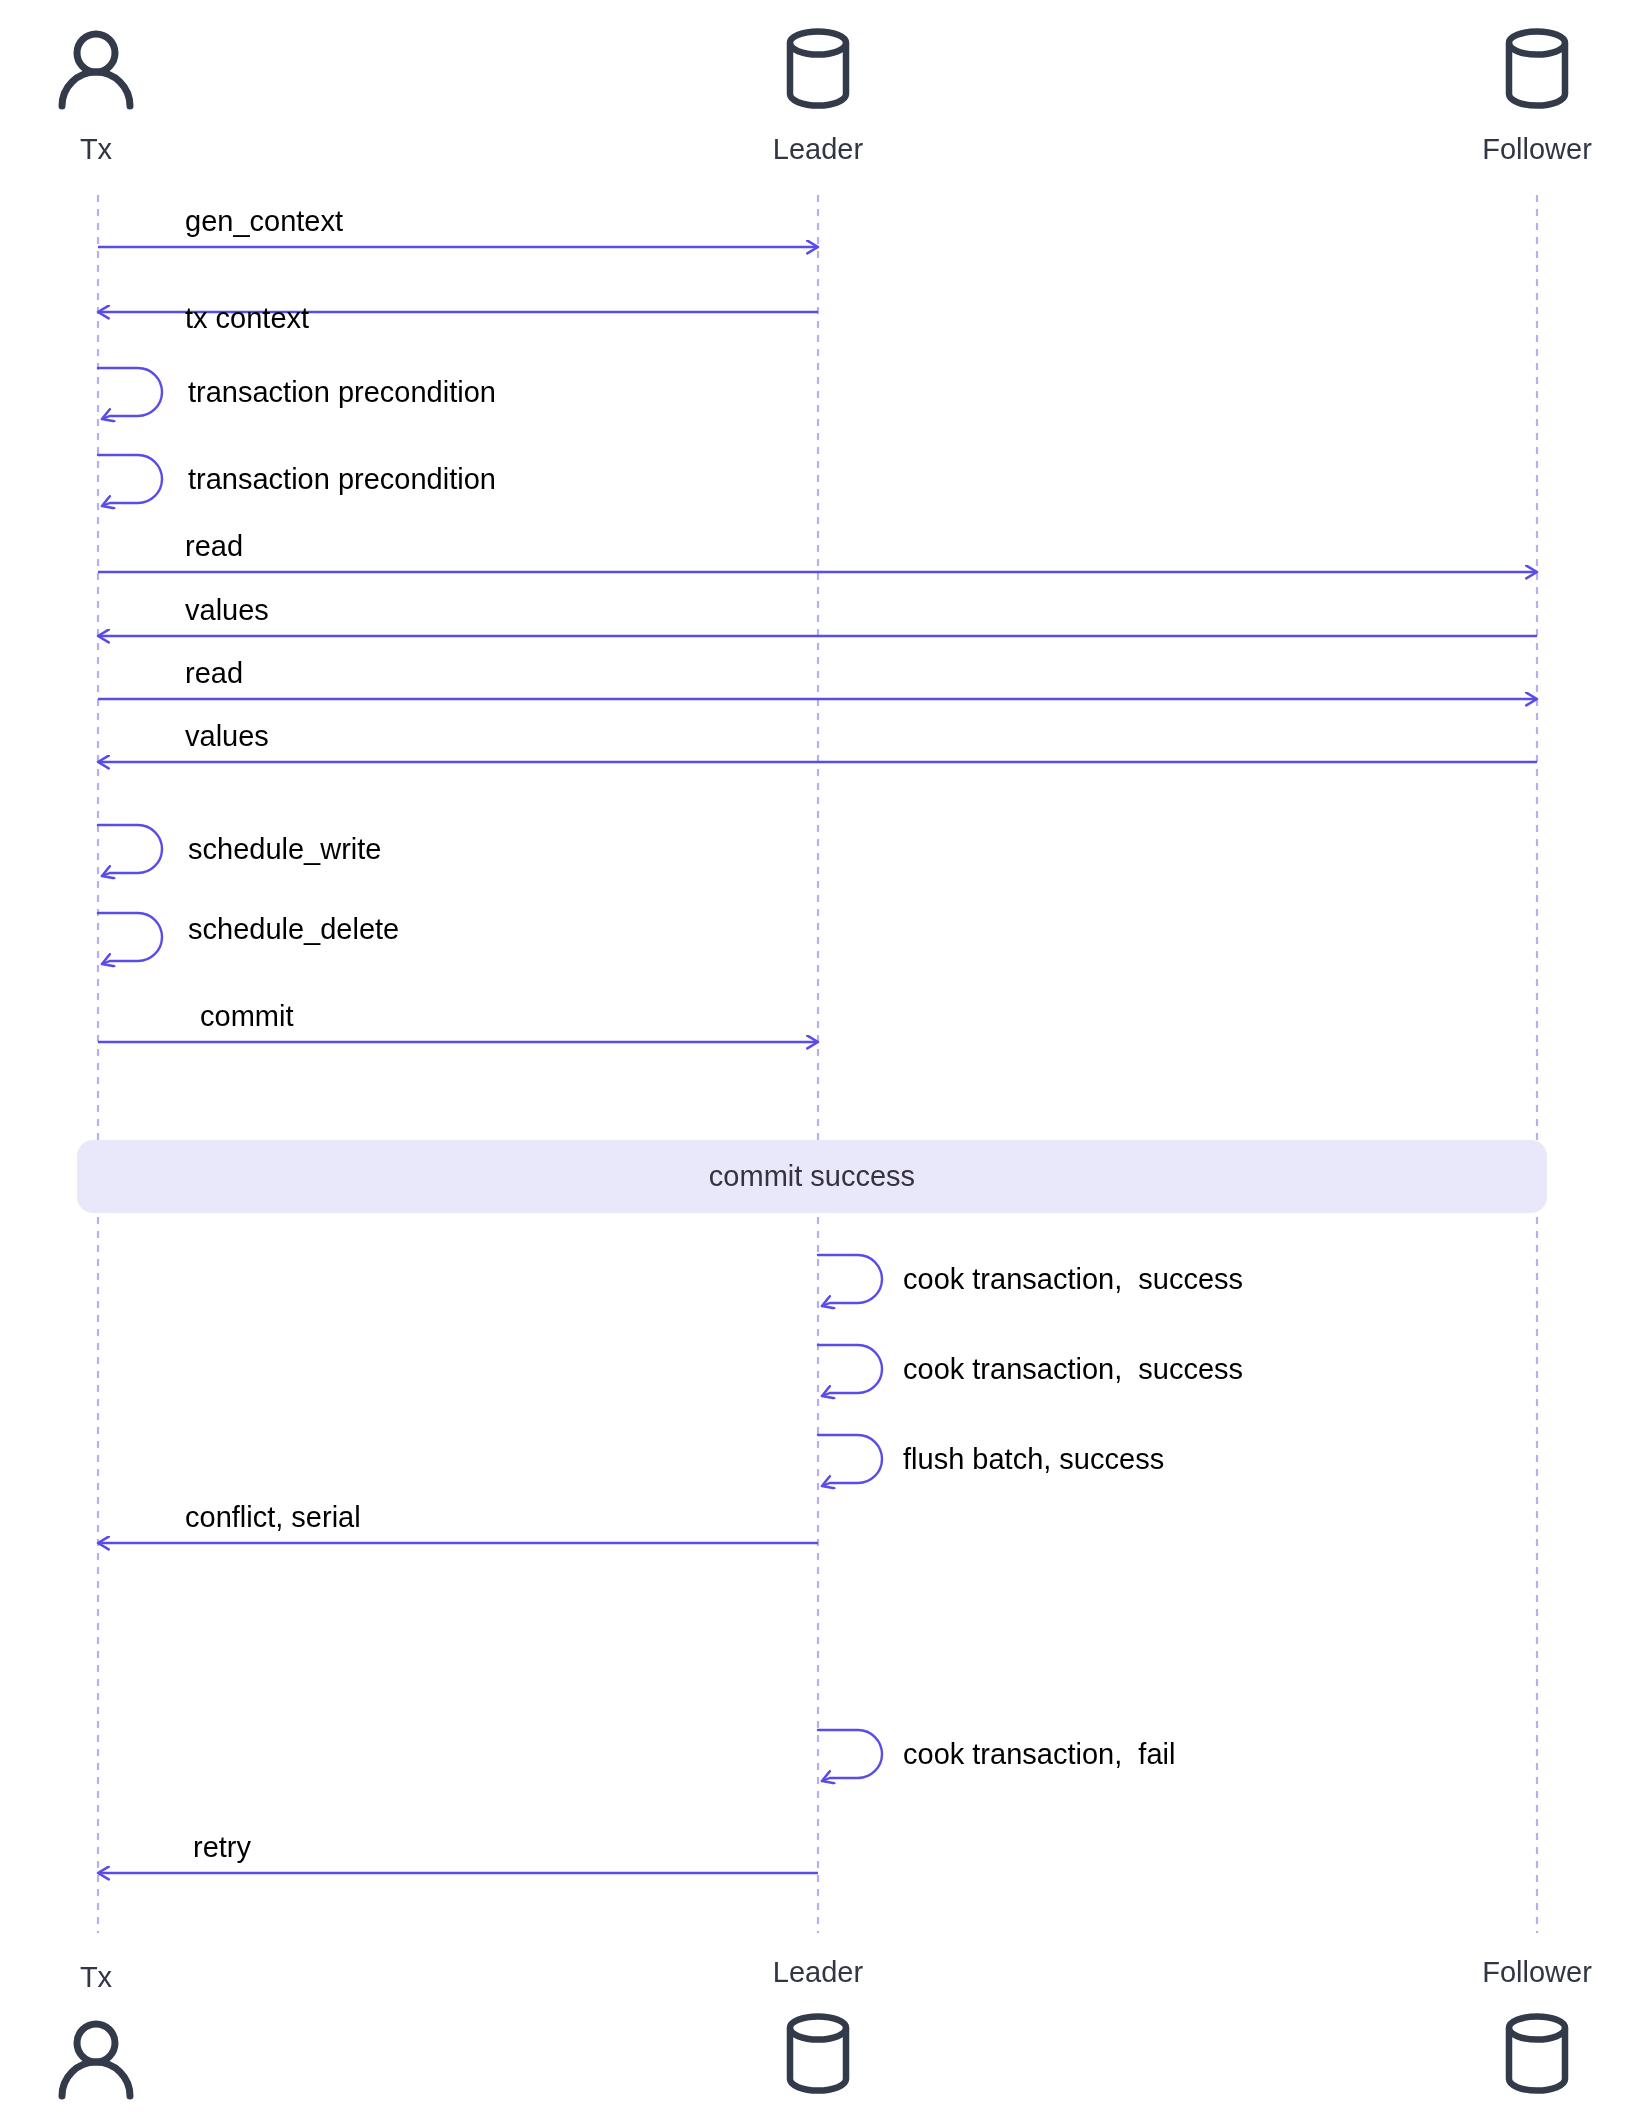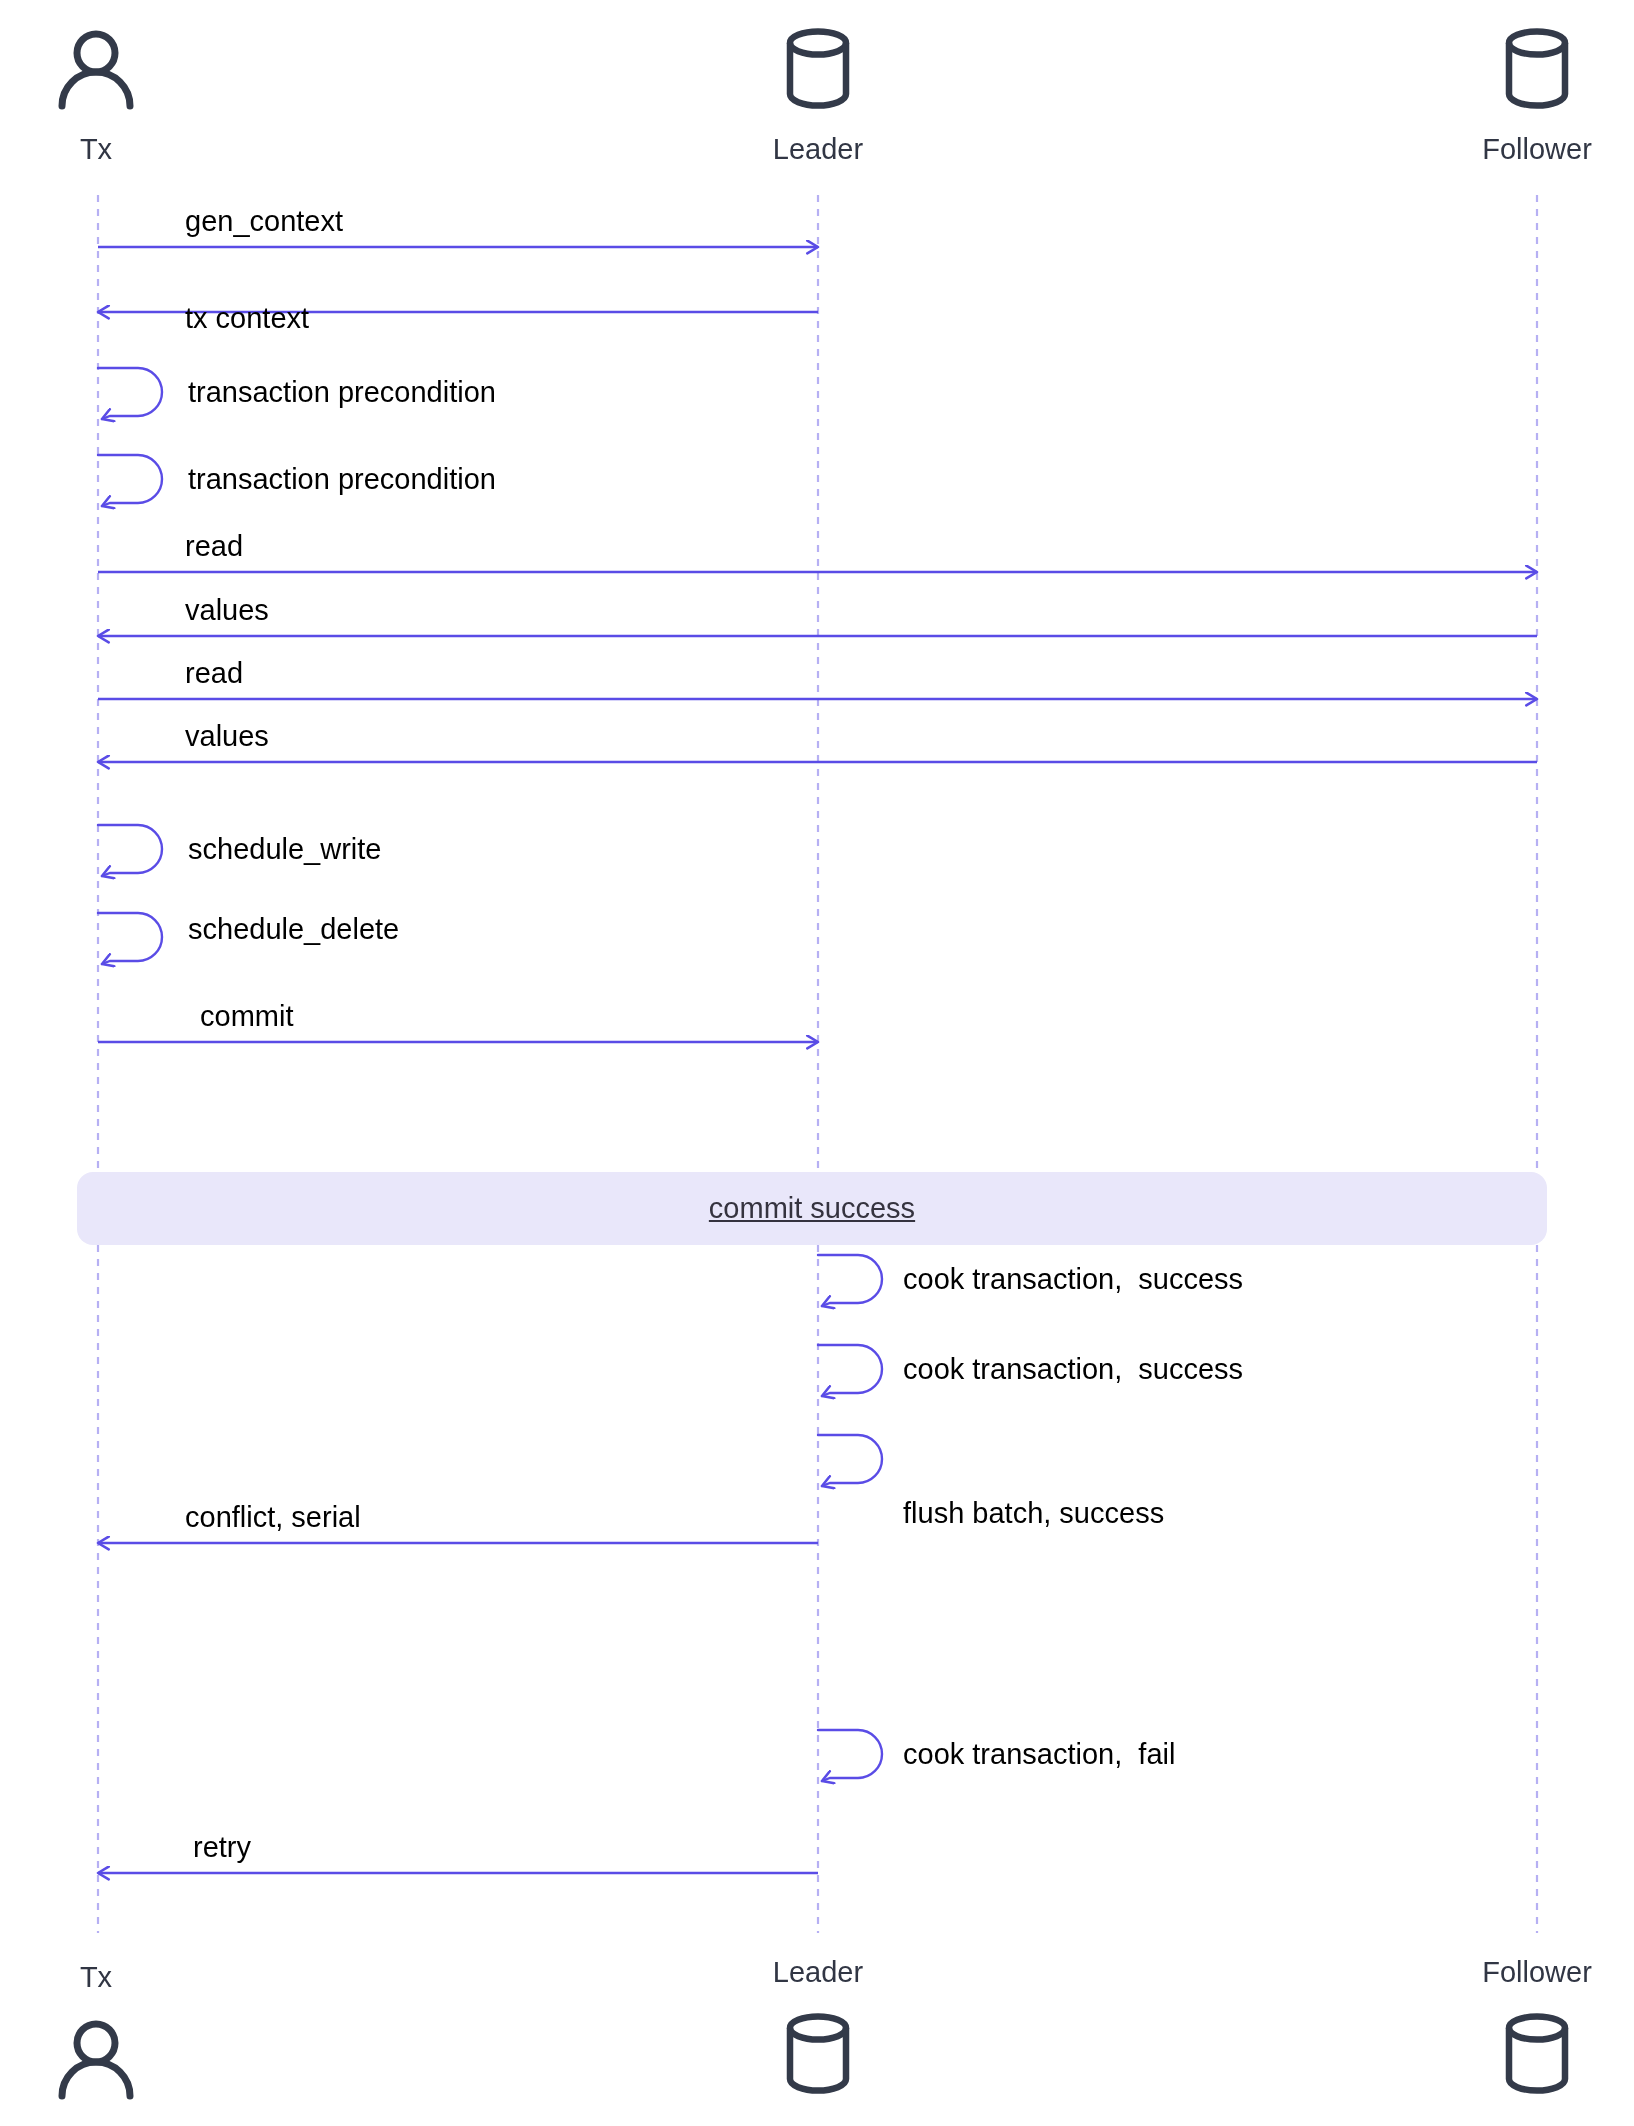--- a/index.html
+++ b/index.html
@@ -82,38 +82,38 @@
       <path d="M98,455  h40 a24,24 0 0 1 0,48 h-28 l-8,3" marker-end="url(#arrow)"></path>
       <path d="M98,825  h40 a24,24 0 0 1 0,48 h-28 l-8,3" marker-end="url(#arrow)"></path>
       <path d="M98,913  h40 a24,24 0 0 1 0,48 h-28 l-8,3" marker-end="url(#arrow)"></path>
       <path d="M818,1255 h40 a24,24 0 0 1 0,48 h-28 l-8,3" marker-end="url(#arrow)"></path>
       <path d="M818,1345 h40 a24,24 0 0 1 0,48 h-28 l-8,3" marker-end="url(#arrow)"></path>
       <path d="M818,1435 h40 a24,24 0 0 1 0,48 h-28 l-8,3" marker-end="url(#arrow)"></path>
       <path d="M818,1730 h40 a24,24 0 0 1 0,48 h-28 l-8,3" marker-end="url(#arrow)"></path>
     </g>
   </svg>
 
-  <div class="section-band" style="top:1172px;text-decoration:underline;">
+  <div class="section-band" style="top:1140px;">
     <span>commit success</span>
   </div>
 
   <div class="msg" style="left:185px; top:204px;">gen_context</div>
   <div class="msg" style="left:185px; top:269px;margin-top:32px;">tx context</div>
   <div class="msg" style="left:188px; top:375px;">transaction precondition</div>
   <div class="msg" style="left:188px; top:462px;">transaction precondition</div>
   <div class="msg" style="left:185px; top:529px;">read</div>
   <div class="msg" style="left:185px; top:593px;">values</div>
   <div class="msg" style="left:185px; top:656px;">read</div>
   <div class="msg" style="left:185px; top:719px;">values</div>
   <div class="msg" style="left:188px; top:832px;">schedule_write</div>
   <div class="msg" style="left:188px; top:912px;">schedule_delete</div>
   <div class="msg" style="left:185px; top:999px;margin-left:15px;">commit</div>
   <div class="msg" style="left:903px; top:1262px;">cook transaction,  success</div>
   <div class="msg" style="left:903px; top:1352px;">cook transaction,  success</div>
-  <div class="msg" style="left:903px; top:1496px;">flush batch, success</div>
+  <div class="msg" style="left:903px; top:1442px;">flush batch, success</div>
   <div class="msg" style="left:185px; top:1500px;">conflict, serial</div>
   <div class="msg" style="left:903px; top:1737px;">cook transaction,  fail</div>
   <div class="msg" style="left:193px; top:1830px;">retry</div>
 
   <svg class="actor-icon" style="left:56px; top:28px;" width="80" height="82" viewBox="0 0 80 82">
     <g fill="none" stroke="#333a49" stroke-width="7" stroke-linecap="round">
       <circle cx="40" cy="25" r="19"></circle>
       <path d="M6,78 A34,34 0 0 1 74,78"></path>
     </g>
   </svg>

